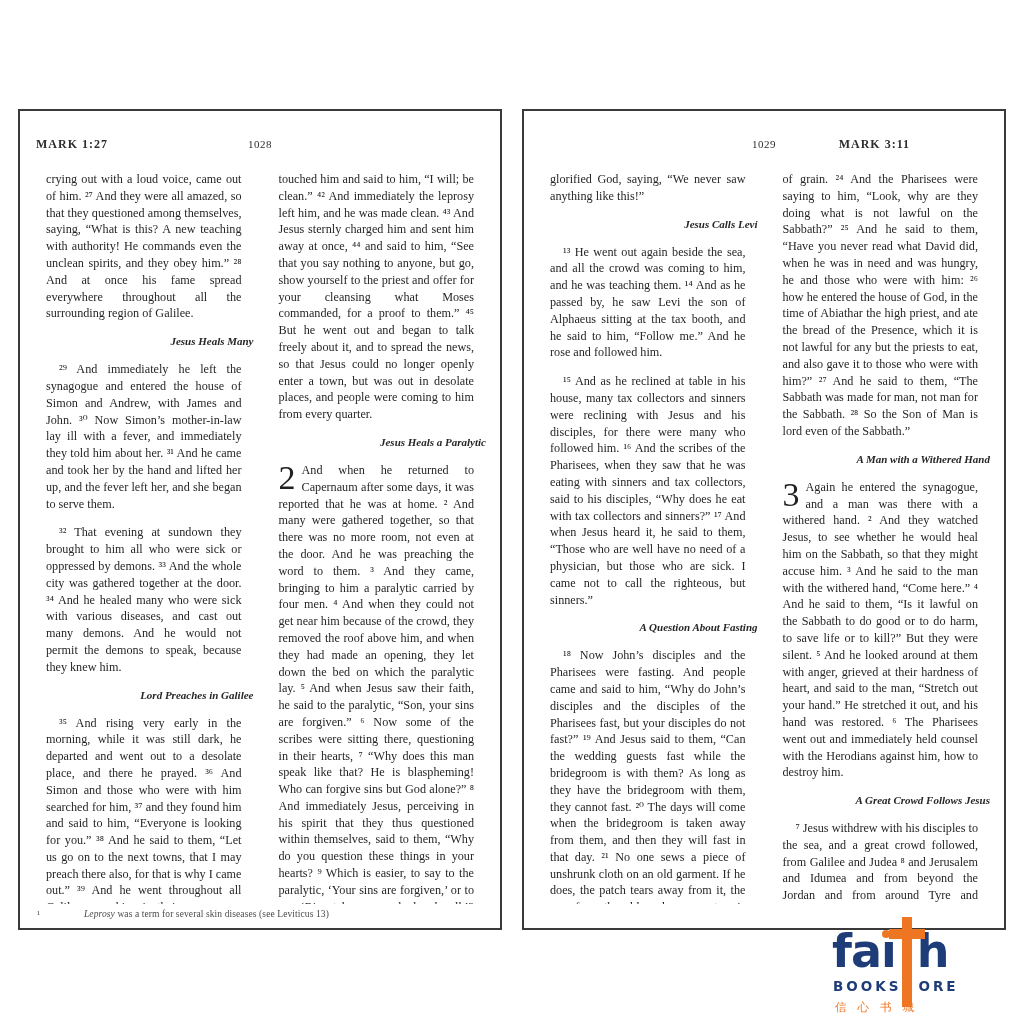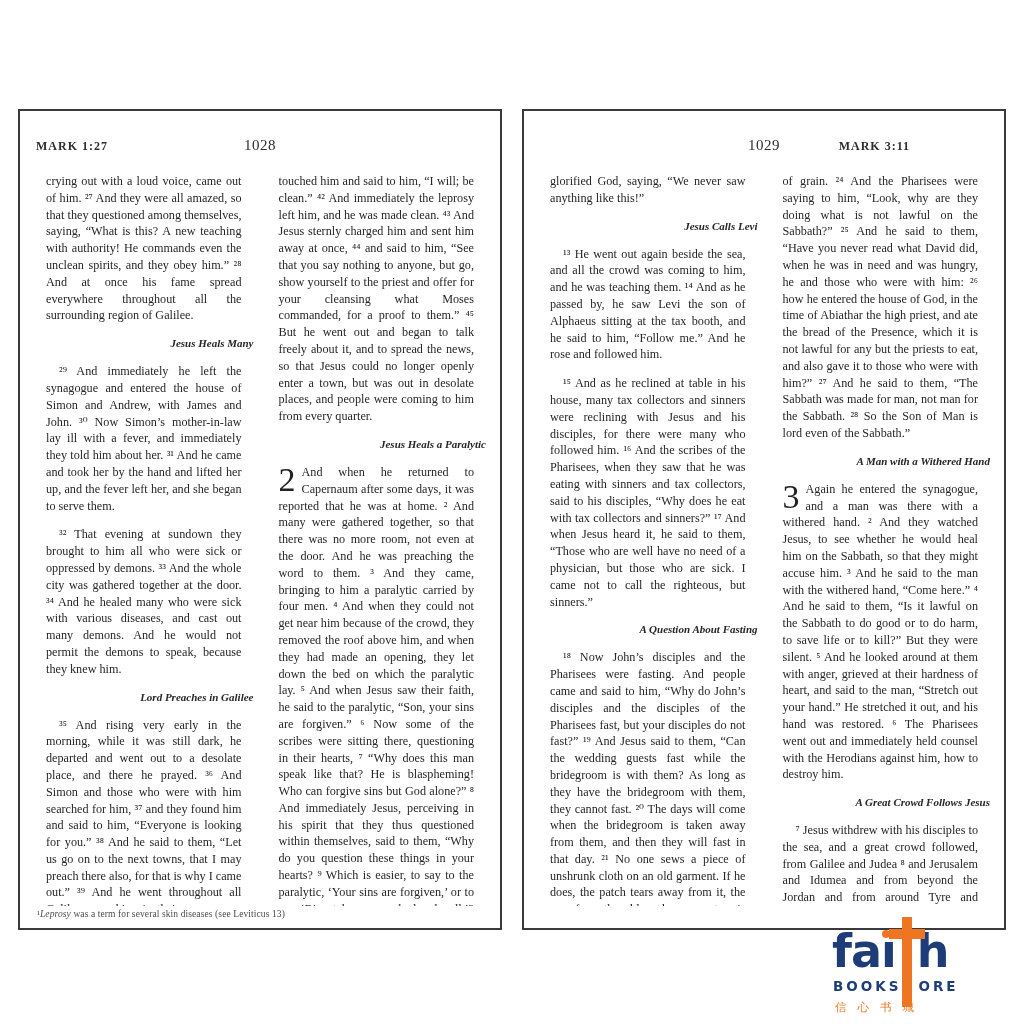--- a/index.html
+++ b/index.html
@@ -12,32 +12,32 @@
     position:absolute;top:109px;width:484px;height:821px;background:#fff;
     border:2px solid #3a3a3a;box-sizing:border-box;padding:24px 14px 10px 14px;
   }
   .page-left{left:18px;}
   .page-right{left:522px;}
   .page-header{display:flex;align-items:baseline;font-size:12.5px;margin:2px 2px 7px 2px;color:#2e2e2e;}
   .hslot{flex:1;}
   .hslot.c{text-align:center;}
   .hslot.r{}
   .ref{font-weight:bold;letter-spacing:1px;font-size:12px;}
-  .pagenum{font-size:15px;letter-spacing:0.5px;margin-top:28px;}
+  .pagenum{font-size:11px;letter-spacing:0.5px;margin-top:28px;}
   .columns{display:flex;gap:13px;height:745px;overflow:hidden;}
   .col{flex:1;overflow:hidden;text-align:justify;font-size:12.2px;line-height:16.8px;}
   .para{margin:12px;text-indent:13px;}
   .para.cont{text-indent:0;}
   .heading{
     font-style:italic;font-weight:bold;font-size:11px;line-height:15px;
     margin:10px 0 3px 0;text-indent:0;text-align:right;
   }
   .dropcap{float:left;font-size:34px;line-height:29px;padding:1px 6px 0 0;color:#222;}
   .footnote{position:absolute;left:17px;bottom:9px;font-size:9.5px;color:#4a4a4a;letter-spacing:0.1px;}
-  .fn-term{font-style:italic;}
+  .fn-term{font-style:italic;margin-left:44px;}
   
   .logo{
     position:absolute;right:8px;bottom:6px;width:190px;height:96px;
     font-family:"DejaVu Sans","Liberation Sans",sans-serif;
   }
   .logo-word{
     position:absolute;left:6px;top:6px;font-size:46px;font-weight:bold;
     color:#1e3c78;line-height:1;white-space:nowrap;letter-spacing:-1px;
   }
   .i-wrap{position:relative;display:inline-block;}

